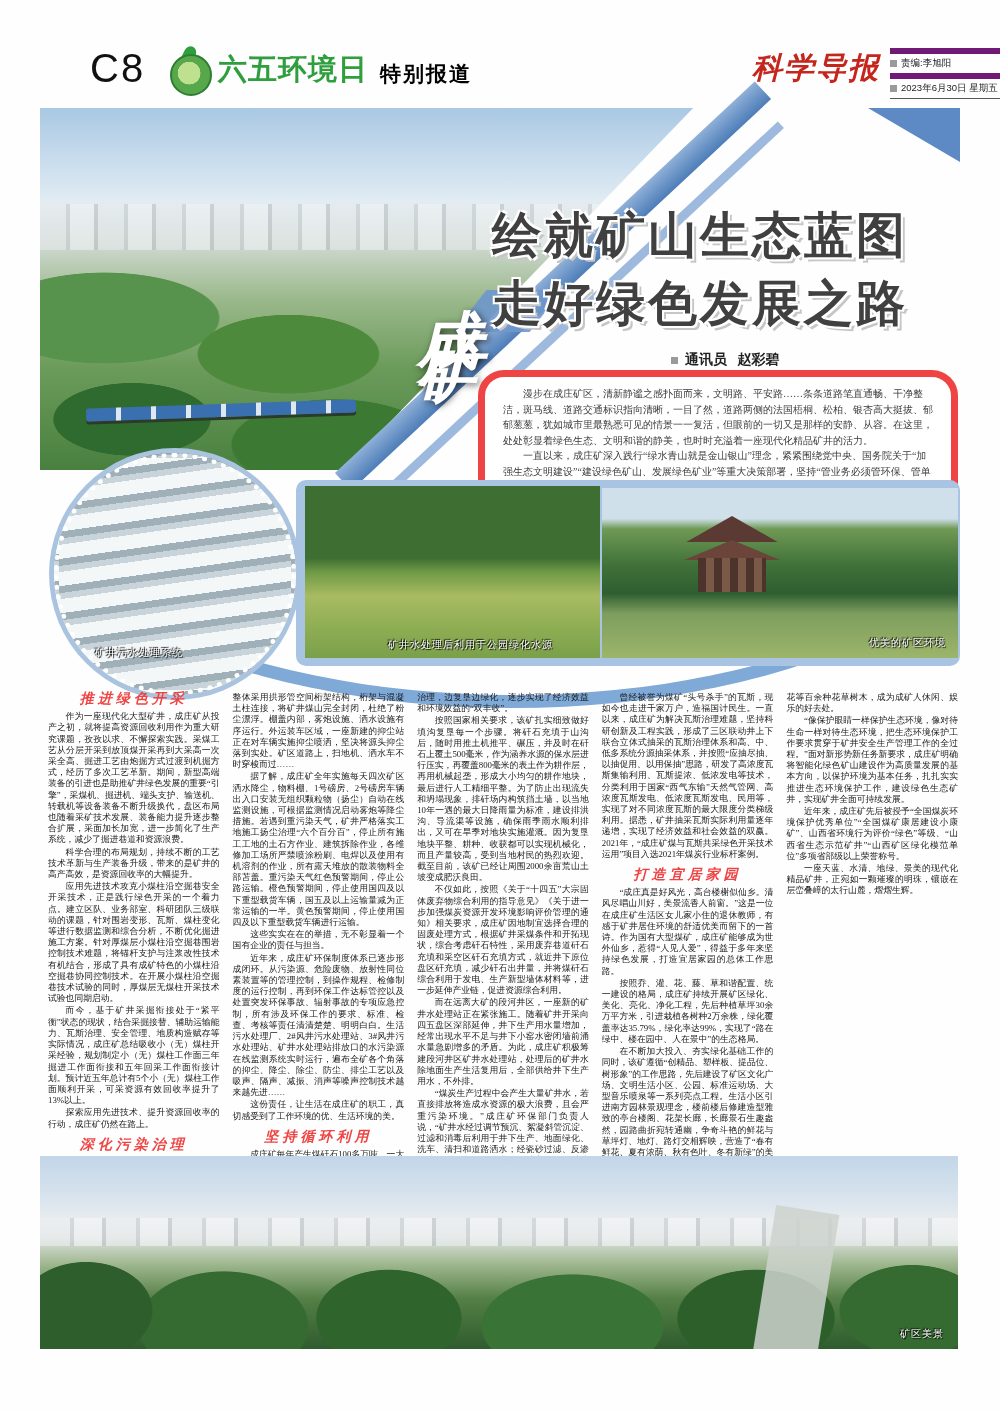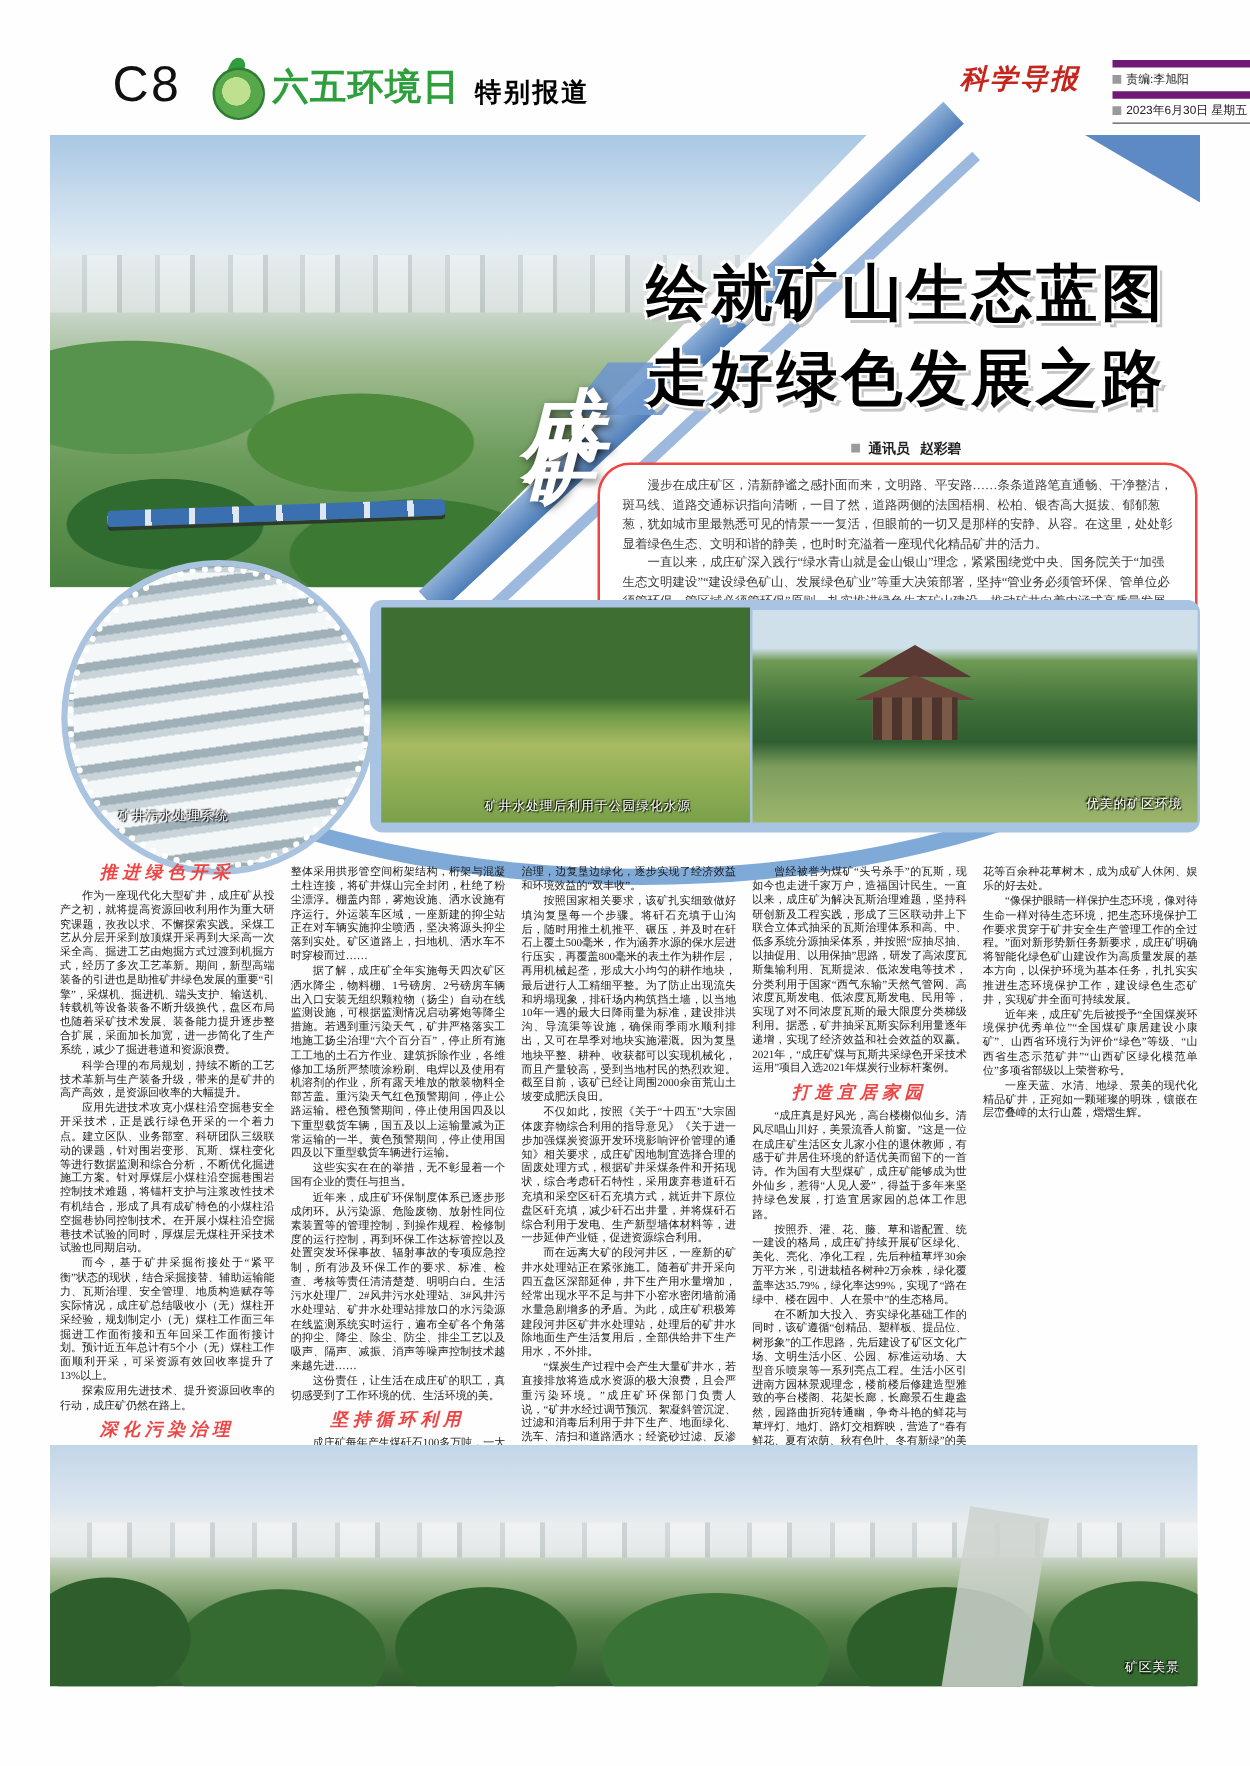--- a/index.html
+++ b/index.html
@@ -12,22 +12,22 @@
   .logo{position:absolute;left:80px;top:4px;display:flex;align-items:center;}
   .logo-icon{width:44px;height:48px;position:relative;margin-right:6px;}
   .logo-icon .globe{position:absolute;left:2px;top:8px;width:38px;height:38px;border-radius:50%;
       background:radial-gradient(circle at 45% 45%, #bfe08f 0 38%, #57a74b 39% 100%);
       border:2px solid #2e7d32;}
   .logo-icon .leaf{position:absolute;left:16px;top:0;width:12px;height:14px;border-radius:50% 50% 50% 0;
       background:#2e9f3c;transform:rotate(25deg);}
   .logo-text{font-family:"Liberation Sans",sans-serif;font-size:29px;font-weight:bold;color:#2e9f3c;letter-spacing:1px;}
   .logo-sub{position:absolute;left:292px;top:18px;font-family:"Liberation Sans",sans-serif;
             font-size:21px;font-weight:bold;color:#000;letter-spacing:2px;}
-  .masthead{position:absolute;right:144px;top:6px;font-family:Liberation Sans, sans-serif;font-style:italic;
-            font-weight:bold;font-size:22px;color:#c4261d;letter-spacing:2px;}
+  .masthead{position:absolute;right:128px;top:6px;font-family:Liberation Sans, sans-serif;font-style:italic;
+            font-weight:bold;font-size:30px;color:#c4261d;letter-spacing:2px;}
   .pubinfo{position:absolute;right:0;top:6px;width:118px;font-family:"Liberation Sans",sans-serif;
            font-size:9.5px;color:#222;border-bottom:1px solid #555;}
   .pubinfo .row{display:flex;align-items:center;padding:3px 0;border-top:6px solid #701a75;}
   .sq{display:inline-block;width:7px;height:7px;background:#9a9a9a;margin-right:4px;flex:0 0 auto;}
   
   .hero{position:absolute;left:40px;top:108px;width:920px;height:582px;}
   .hero-photo{position:absolute;left:0;top:0;width:920px;height:362px;
       clip-path:polygon(0 0,71% 0,33% 100%,0 100%);
       background:
         radial-gradient(ellipse 130px 60px at 10% 86%, #2f6b2f 0 60%, transparent 61%),
@@ -42,28 +42,28 @@
       background:repeating-linear-gradient(90deg,#3a6fb0 0 30px,#dfe8f2 30px 35px);box-shadow:0 3px 0 #2c3a2c;}
   .ribbon{position:absolute;background:linear-gradient(180deg,#8fb0d8 0%,#4d7db8 100%);}
   .ribbon.r1{left:226px;top:166px;width:574px;height:24px;transform:rotate(-43deg);}
   .ribbon.r2{left:244px;top:208px;width:574px;height:9px;transform:rotate(-43deg);background:#9db9de;}
   .corner-tri{position:absolute;right:0;top:0;width:92px;height:54px;background:#5d89c4;
       clip-path:polygon(100% 0,100% 100%,0 0);}
   .accent{position:absolute;left:430px;top:182px;width:76px;height:42px;background:#6f97cc;transform:skewX(-38deg);opacity:.9;}
   .calligraphy{position:absolute;left:366px;top:150px;writing-mode:vertical-rl;
       font-family:"DejaVu Serif",serif;font-style:italic;font-weight:bold;font-size:62px;color:#fff;
       letter-spacing:16px;text-shadow:2px 2px 7px rgba(0,0,0,.6);}
-  .headline{position:absolute;left:452px;top:94px;width:466px;text-align:center;
+  .headline{position:absolute;left:452px;top:94px;width:466px;text-align:left;
       font-family:"Liberation Sans",sans-serif;font-weight:bold;font-size:49px;line-height:1.38;
-      letter-spacing:3px;color:#000000;
+      letter-spacing:3px;color:#404040;
       text-shadow:-2px -2px 0 #fff,2px -2px 0 #fff,-2px 2px 0 #fff,2px 2px 0 #fff,4px 4px 0 #c6c6c6;}
-  .byline{position:absolute;left:452px;top:243px;width:466px;text-align:center;font-size:11px;
+  .byline{position:absolute;left:452px;top:243px;width:466px;text-align:center;font-size:14px;
       font-weight:bold;color:#222;}
   .intro{position:absolute;left:438px;top:262px;width:480px;box-sizing:border-box;
-      border:2px solid #ef4444;border-radius:26px;background:#fff;padding:9px 18px;
+      border:7px solid #ef4444;border-radius:26px;background:#fff;padding:9px 18px;
       font-size:10px;line-height:1.55;color:#3a3a3a;}
   .intro p{margin:0;text-indent:2em;}
   
   .swoosh{position:absolute;left:-60px;top:58px;width:1040px;height:516px;border-radius:50%;
       border:13px solid transparent;border-bottom-color:#7fa9d6;}
   .photo-band{position:absolute;left:256px;top:372px;width:664px;height:186px;background:#a8c4e2;border-radius:10px;}
   .photo{position:absolute;overflow:hidden;}
   .photo-circle{left:14px;top:345px;width:232px;height:232px;border-radius:50%;border:5px dotted #fff;
       box-shadow:0 0 0 5px #aac4e0;
       background:repeating-linear-gradient(-8deg,#f4f7f8 0 14px,#c8d4da 14px 20px,#9fb0b9 20px 27px),

